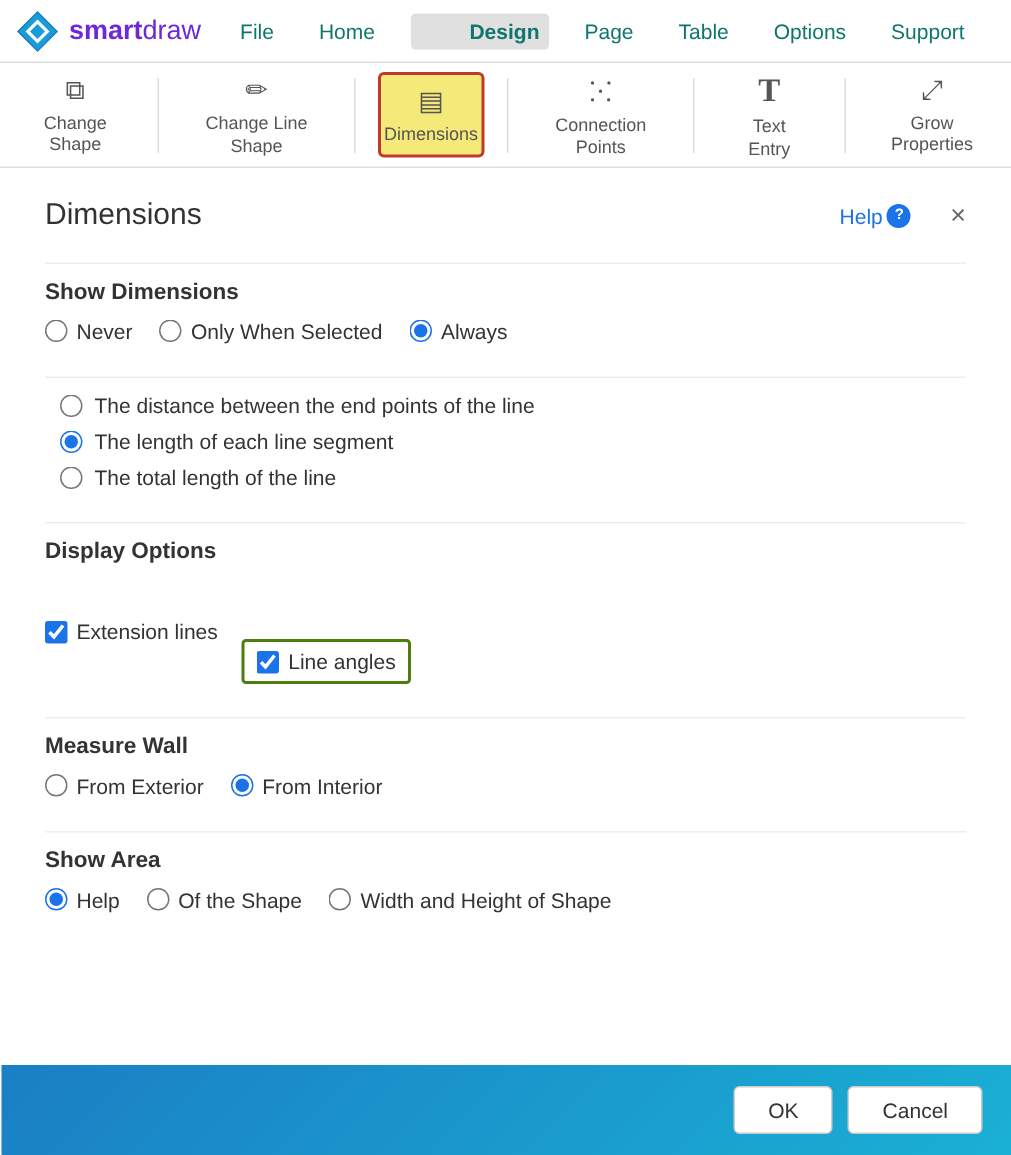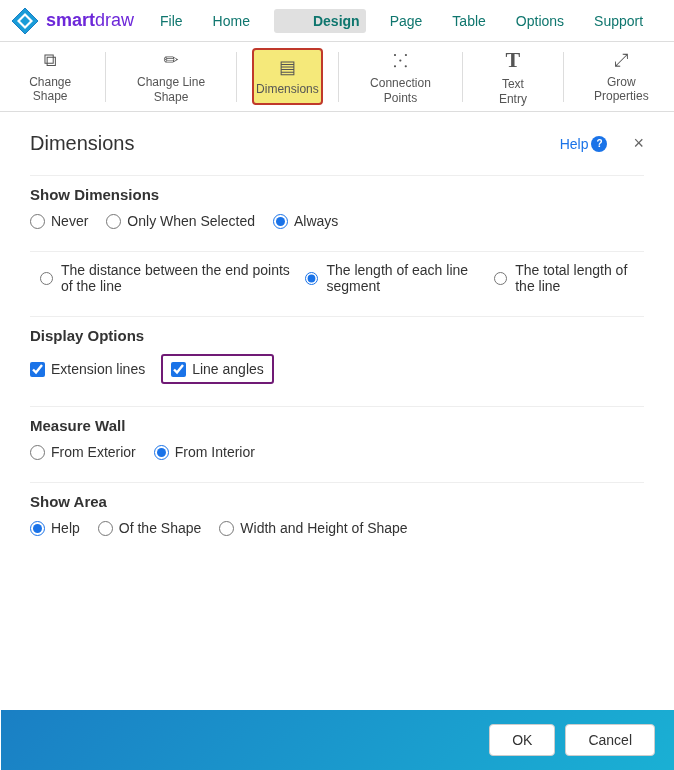--- a/index.html
+++ b/index.html
@@ -54,34 +54,34 @@
       color: #fff; font-size: 10px; font-weight: bold;
     }
     .close-btn { font-size: 18px; color: #666; cursor: pointer; background: none; border: none; }
 
     
     .section { margin-bottom: 22px; }
     .section-title { font-size: 15px; font-weight: 600; color: #333; margin-bottom: 10px; }
 
     
     .radio-group { display: flex; align-items: center; gap: 18px; flex-wrap: wrap; }
-    .radio-option { display: flex; align-items: flex-end; gap: 6px; cursor: pointer; font-size: 14px; }
+    .radio-option { display: flex; align-items: flex-start; gap: 6px; cursor: pointer; font-size: 14px; }
     .radio-option input[type="radio"] { accent-color: #1a73e8; width: 15px; height: 15px; cursor: pointer; }
 
     
-    .radio-group-vertical { display: flex; flex-direction: row; gap: 8px; padding-left: 10px; }
+    .radio-group-vertical { display: flex; flex-direction: column; gap: 8px; padding-left: 10px; }
     .radio-option-vertical { display: flex; align-items: center; gap: 8px; cursor: pointer; font-size: 14px; }
     .radio-option-vertical input[type="radio"] { accent-color: #1a73e8; width: 15px; height: 15px; cursor: pointer; }
 
     
     .checkbox-group { display: flex; align-items: center; gap: 16px; flex-wrap: wrap; }
     .checkbox-option { display: flex; align-items: center; gap: 6px; cursor: pointer; font-size: 14px; }
     .checkbox-option input[type="checkbox"] { accent-color: #1a73e8; width: 15px; height: 15px; cursor: pointer; }
     .checkbox-option.highlighted {
-      border: 2px solid #701a75; padding: 5px 8px; border-radius: 3px;
+      border: 2px solid #4d7c0f; padding: 5px 8px; border-radius: 3px; margin-top: 40px;
     }
 
     
     .footer {
       position: fixed; bottom: 0; left: 1px; width: 674px; height: 60px;
       background: linear-gradient(135deg, #1a7fc4, #1ab0d4);
       display: flex; align-items: center; justify-content: flex-end;
       padding: 0 20px; gap: 10px;
     }
     .btn {

